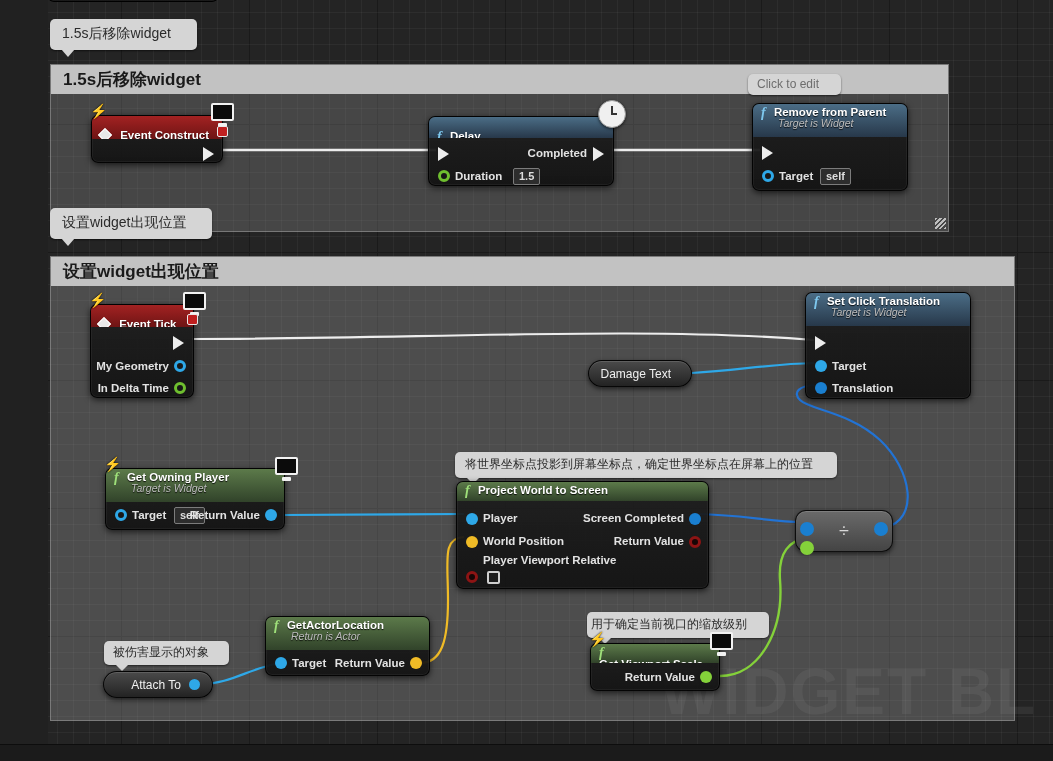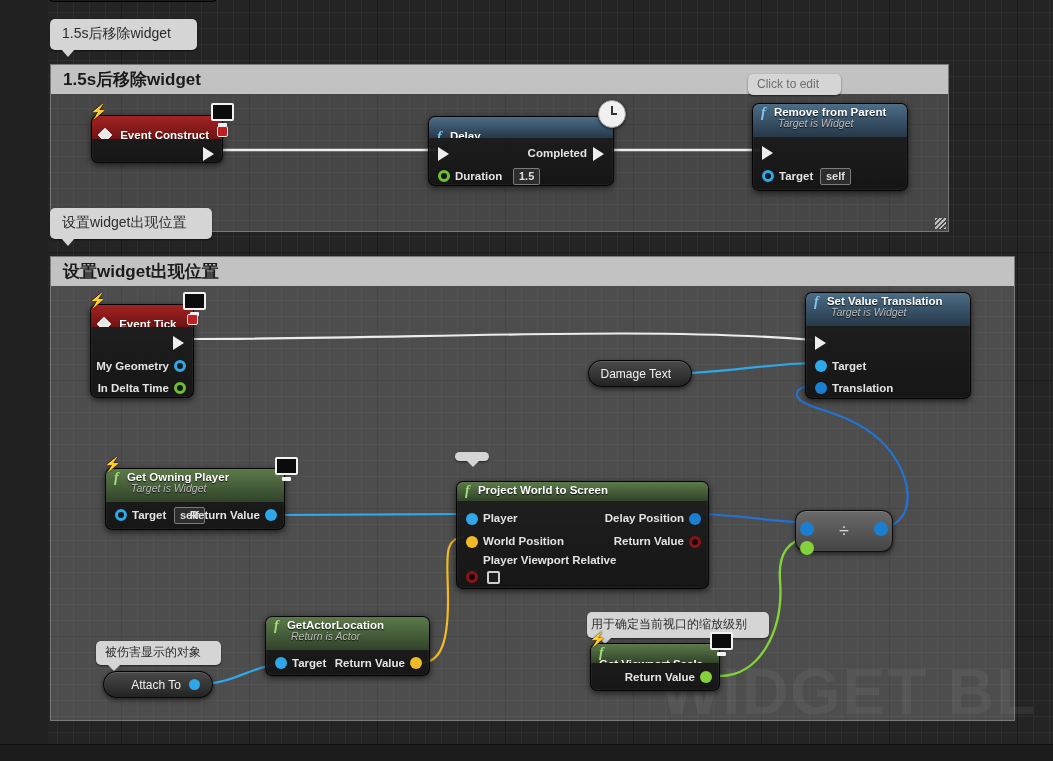--- a/index.html
+++ b/index.html
@@ -299,21 +299,21 @@
       <div class="scr"></div>
         <div class="stand"></div>
     </div>
     <div class="badge-bolt" style="right:20px;top:-13px;">⚡</div>
     <div class="badge-red" style="right:-5px;top:9px;"></div>
   </div>
 
   <div class="node" style="left:805px;top:292px;width:166px;height:107px;">
     <div class="hdr hdr-fn" style="height:33px;padding-top:2px;">
       <span class="icon-f">f</span>
-      <span class="title">Set Value Translation</span>
+      <span class="title">Set Click Translation</span>
       <div class="sub" style="margin-left:17px;">Target is Widget</div>
     </div>
     <div class="body">
       <div class="row" style="height:25px;">
         <span class="pin-l exec" style="left:9px;"></span>
         <span class="pin-r exec-outline ho" style="right:9px;"></span>
       </div>
       <div class="row" style="height:22px;">
         <span class="pin-l dot blue" style="left:9px;width:12px;height:12px;"></span>
         <span class="lbl-l" style="left:26px;">Target</span>
@@ -346,36 +346,37 @@
       </div>
     </div>
     <div class="badge-monitor" style="right:-14px;top:-12px;">
       <div class="scr"></div>
         <div class="stand"></div>
     </div>
     <div class="badge-bolt" style="right:21px;top:-13px;">⚡</div>
   </div>
 
   <div class="bubble small" style="left:455px;top:452px;padding:4px 24px 5px 10px;font-size:12px;">
+    <span>将世界坐标点投影到屏幕坐标点，确定世界坐标点在屏幕上的位置</span>
     <span class="pin">
       <span class="flag"></span><span class="pole"></span>
     </span>
     <span class="tail" style="bottom:-6px;border-top-width:7px;"></span>
   </div>
 
   <div class="node" style="left:456px;top:481px;width:253px;height:108px;">
     <div class="hdr hdr-pure" style="height:19px;padding-top:2px;">
       <span class="icon-f green">f</span>
       <span class="title">Project World to Screen</span>
     </div>
     <div class="body" style="padding-top:6px;">
       <div class="row" style="height:23px;">
         <span class="pin-l dot blue" style="left:9px;width:12px;height:12px;"></span>
         <span class="lbl-l" style="left:26px;">Player</span>
-        <span class="lbl-r" style="right:24px;">Delay Position</span>
+        <span class="lbl-r" style="right:24px;">Screen Completed</span>
         <span class="pin-r dot blue-d" style="right:7px;width:12px;height:12px;"></span>
       </div>
       <div class="row" style="height:23px;">
         <span class="pin-l dot yellow" style="left:9px;width:12px;height:12px;"></span>
         <span class="lbl-l" style="left:26px;">World Position</span>
         <span class="lbl-r" style="right:24px;">Return Value</span>
         <span class="pin-r dot ring-darkred" style="right:7px;width:12px;height:12px;"></span>
       </div>
       <div class="row" style="height:36px;">
         <span class="pin-l dot ring-darkred" style="left:9px;top:24px;width:12px;height:12px;"></span>
@@ -427,21 +428,21 @@
         <span class="pin-r dot green" style="right:7px;width:12px;height:12px;"></span>
       </div>
     </div>
     <div class="badge-monitor" style="right:-14px;top:-12px;">
       <div class="scr"></div>
         <div class="stand"></div>
     </div>
     <div class="badge-bolt" style="right:21px;top:-13px;">⚡</div>
   </div>
 
-  <div class="bubble small" style="left:96px;top:641px;padding:3px 20px 4px 9px;font-size:12px;">
+  <div class="bubble small" style="left:104px;top:641px;padding:3px 20px 4px 9px;font-size:12px;">
     <span>被伤害显示的对象</span>
     <span class="pin">
       <span class="flag"></span><span class="pole"></span>
     </span>
     <span class="tail" style="bottom:-6px;border-top-width:7px;"></span>
   </div>
 
   <div class="pill" style="left:103px;top:671px;width:110px;">
     <span>Attach To</span>
     <span class="dot blue"></span>

